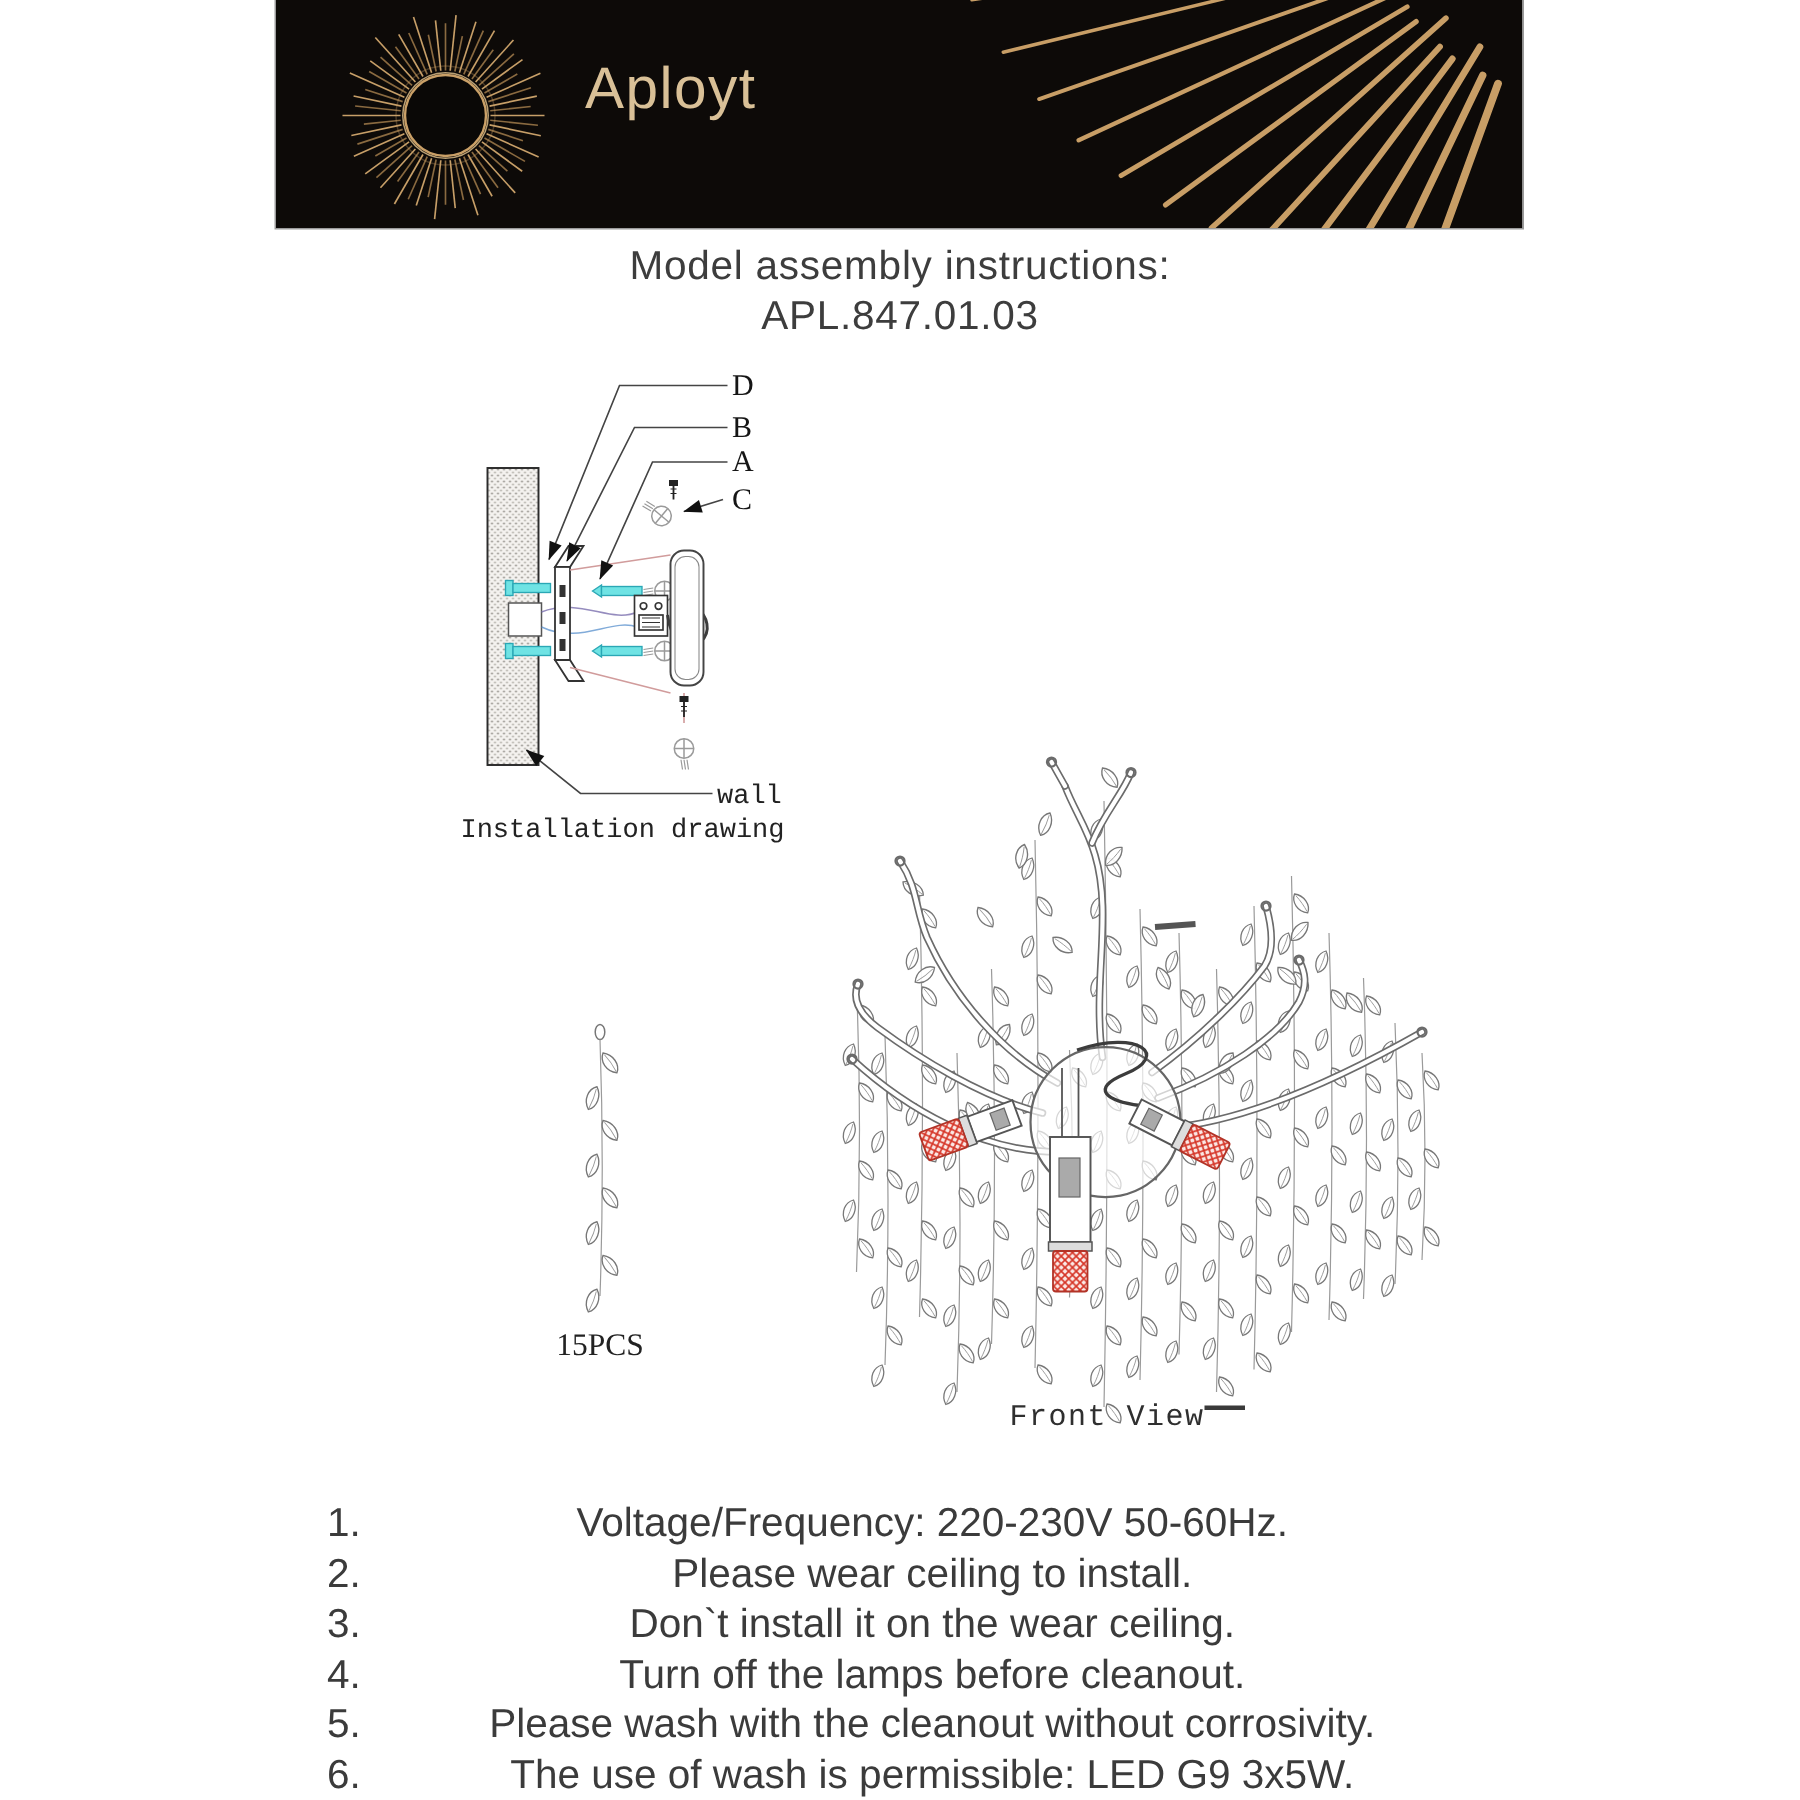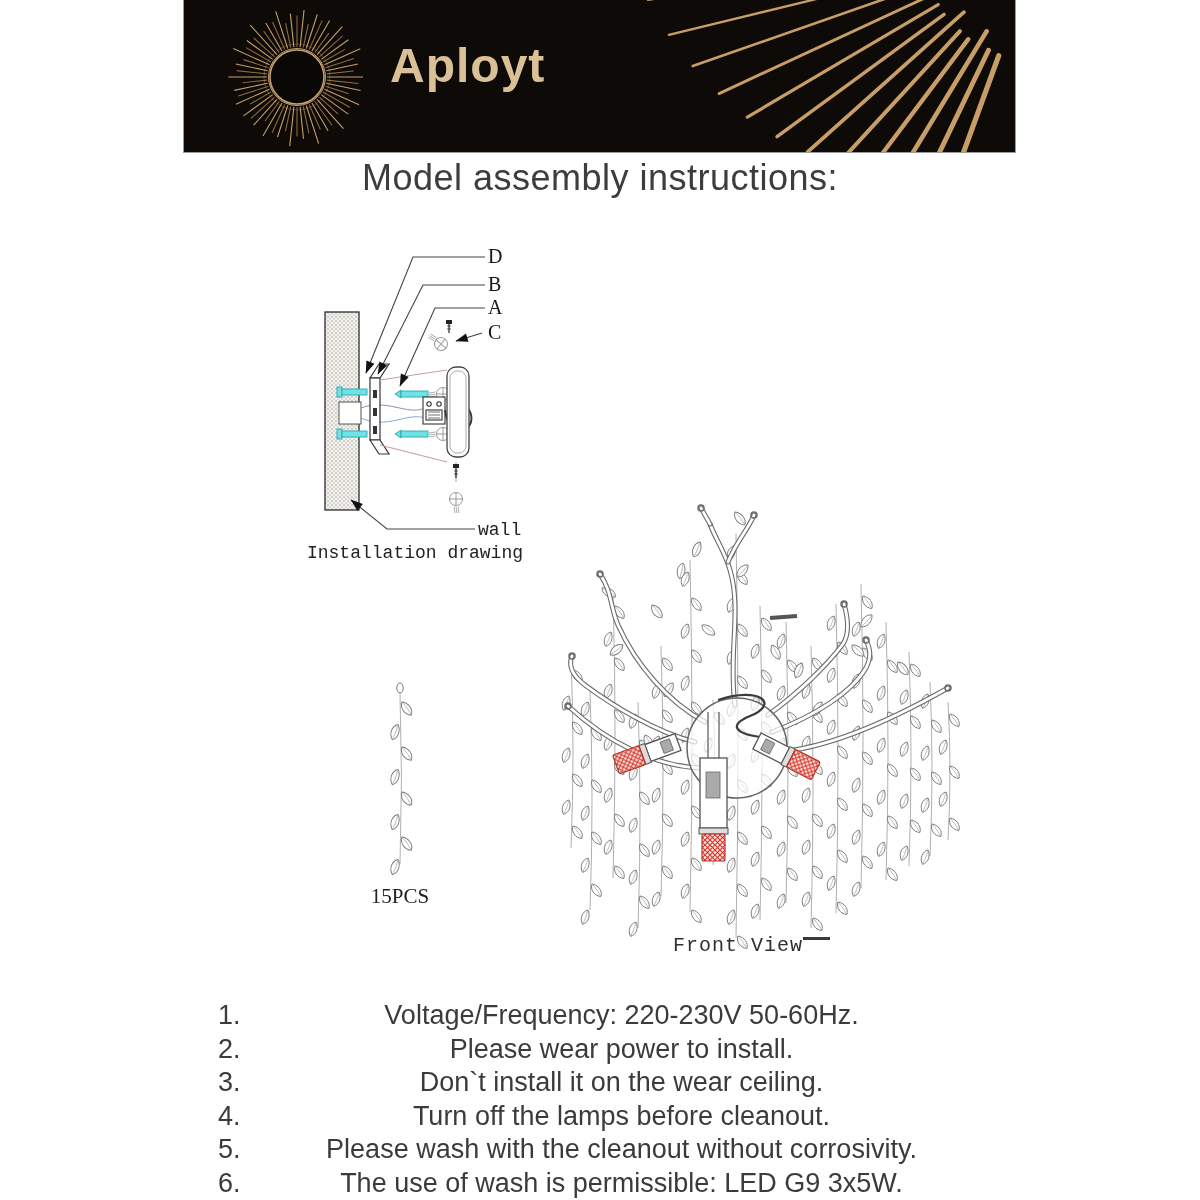--- a/index.html
+++ b/index.html
@@ -3,27 +3,27 @@
 <meta charset="utf-8">
 <style>
   html,body{margin:0;padding:0;background:#fff;}
   .page{position:relative;width:1200px;height:1200px;background:#ffffff;overflow:hidden;
         font-family:"Liberation Sans",sans-serif;color:#3c3c3c;}
 
   
   .banner{position:absolute;left:184px;top:0;width:831px;height:152px;background:#0d0a08;
           overflow:hidden;outline:1px solid #9b9b9b;}
   .sunburst{position:absolute;left:33px;top:7px;width:160px;height:140px;}
-  .brand{position:absolute;left:206px;top:38px;font-size:48px;font-weight:700;
+  .brand{position:absolute;left:206px;top:38px;font-size:39px;font-weight:400;
          color:#d9c097;letter-spacing:1px;font-family:"Liberation Sans",sans-serif;}
   .corner-rays{position:absolute;right:0;top:0;width:460px;height:152px;}
 
   
   .title-wrap{position:absolute;left:0;top:161px;width:1200px;text-align:center;
-              font-size:36px;line-height:33px;color:#3d3d3d;letter-spacing:.5px;}
+              font-size:27px;line-height:33px;color:#3d3d3d;letter-spacing:.5px;}
 
   
   .install{position:absolute;left:295px;top:240px;width:240px;height:340px;}
   .chand{position:absolute;left:540px;top:480px;width:430px;height:480px;}
   .strand15{position:absolute;left:355px;top:672px;width:100px;height:245px;}
 
   .fv-caption{position:absolute;left:673px;top:934px;font-family:"Liberation Mono",monospace;
               font-size:20px;color:#2f2f2f;letter-spacing:1px;white-space:nowrap;}
   .fv-bar{display:inline-block;width:27px;height:3px;background:#3a3a3a;vertical-align:top;margin-top:3px;}
 
@@ -151,20 +151,21 @@
           <line x1="413.2847737478716" y1="39.152721713589244" x2="314.48193200992193" y2="170.70227554655872" stroke="#c89e66" stroke-width="4.3" stroke-linecap="round"></line>
           <line x1="431.5652660605724" y1="31.332533884434113" x2="344.7835110741777" y2="174.2166154851611" stroke="#c89e66" stroke-width="4.6" stroke-linecap="round"></line>
           <line x1="433.49448215786146" y1="50.24168510927275" x2="374.0655294970009" y2="174.0777210421604" stroke="#c89e66" stroke-width="4.9" stroke-linecap="round"></line>
           <line x1="443.6745434305328" y1="55.793281353809164" x2="401.9151656018395" y2="170.52622898861802" stroke="#c89e66" stroke-width="5.2" stroke-linecap="round"></line>
         </g>
     </svg>
   </div>
 
   <div class="title-wrap">
     <div>Model assembly instructions:</div>
+    <div>APL.847.01.03</div>
   </div>
 
   <svg class="install" viewBox="0 0 240 340">
     <rect x="30" y="72" width="34" height="198" fill="url(#stipple)" stroke="#2b2b2b" stroke-width="1.3"></rect>
     <rect x="44" y="162" width="22" height="22" fill="#fff" stroke="#555" stroke-width="1"></rect>
     <path d="M66,168 C92,158 112,176 130,168" stroke="#7b6fae" stroke-width="1" fill="none" opacity="0.8"></path>
     <path d="M66,178 C92,190 112,172 130,178" stroke="#4b87c9" stroke-width="1" fill="none" opacity="0.7"></path>
 
     <g stroke="#333" fill="#fff" stroke-width="1.2">
       <polygon points="75,138 84,124 94,124 85,138"></polygon>
@@ -519,21 +520,21 @@
     <span>Front View</span><span class="fv-bar"></span>
   </div>
 
   <div class="list">
     <div class="li">
       <span class="num">1.</span>
       <span class="txt">Voltage/Frequency: 220-230V 50-60Hz.</span>
     </div>
     <div class="li">
       <span class="num">2.</span>
-      <span class="txt">Please wear power to install.</span>
+      <span class="txt">Please wear ceiling to install.</span>
     </div>
     <div class="li">
       <span class="num">3.</span>
       <span class="txt">Don`t install it on the wear ceiling.</span>
     </div>
     <div class="li">
       <span class="num">4.</span>
       <span class="txt">Turn off the lamps before cleanout.</span>
     </div>
     <div class="li">

